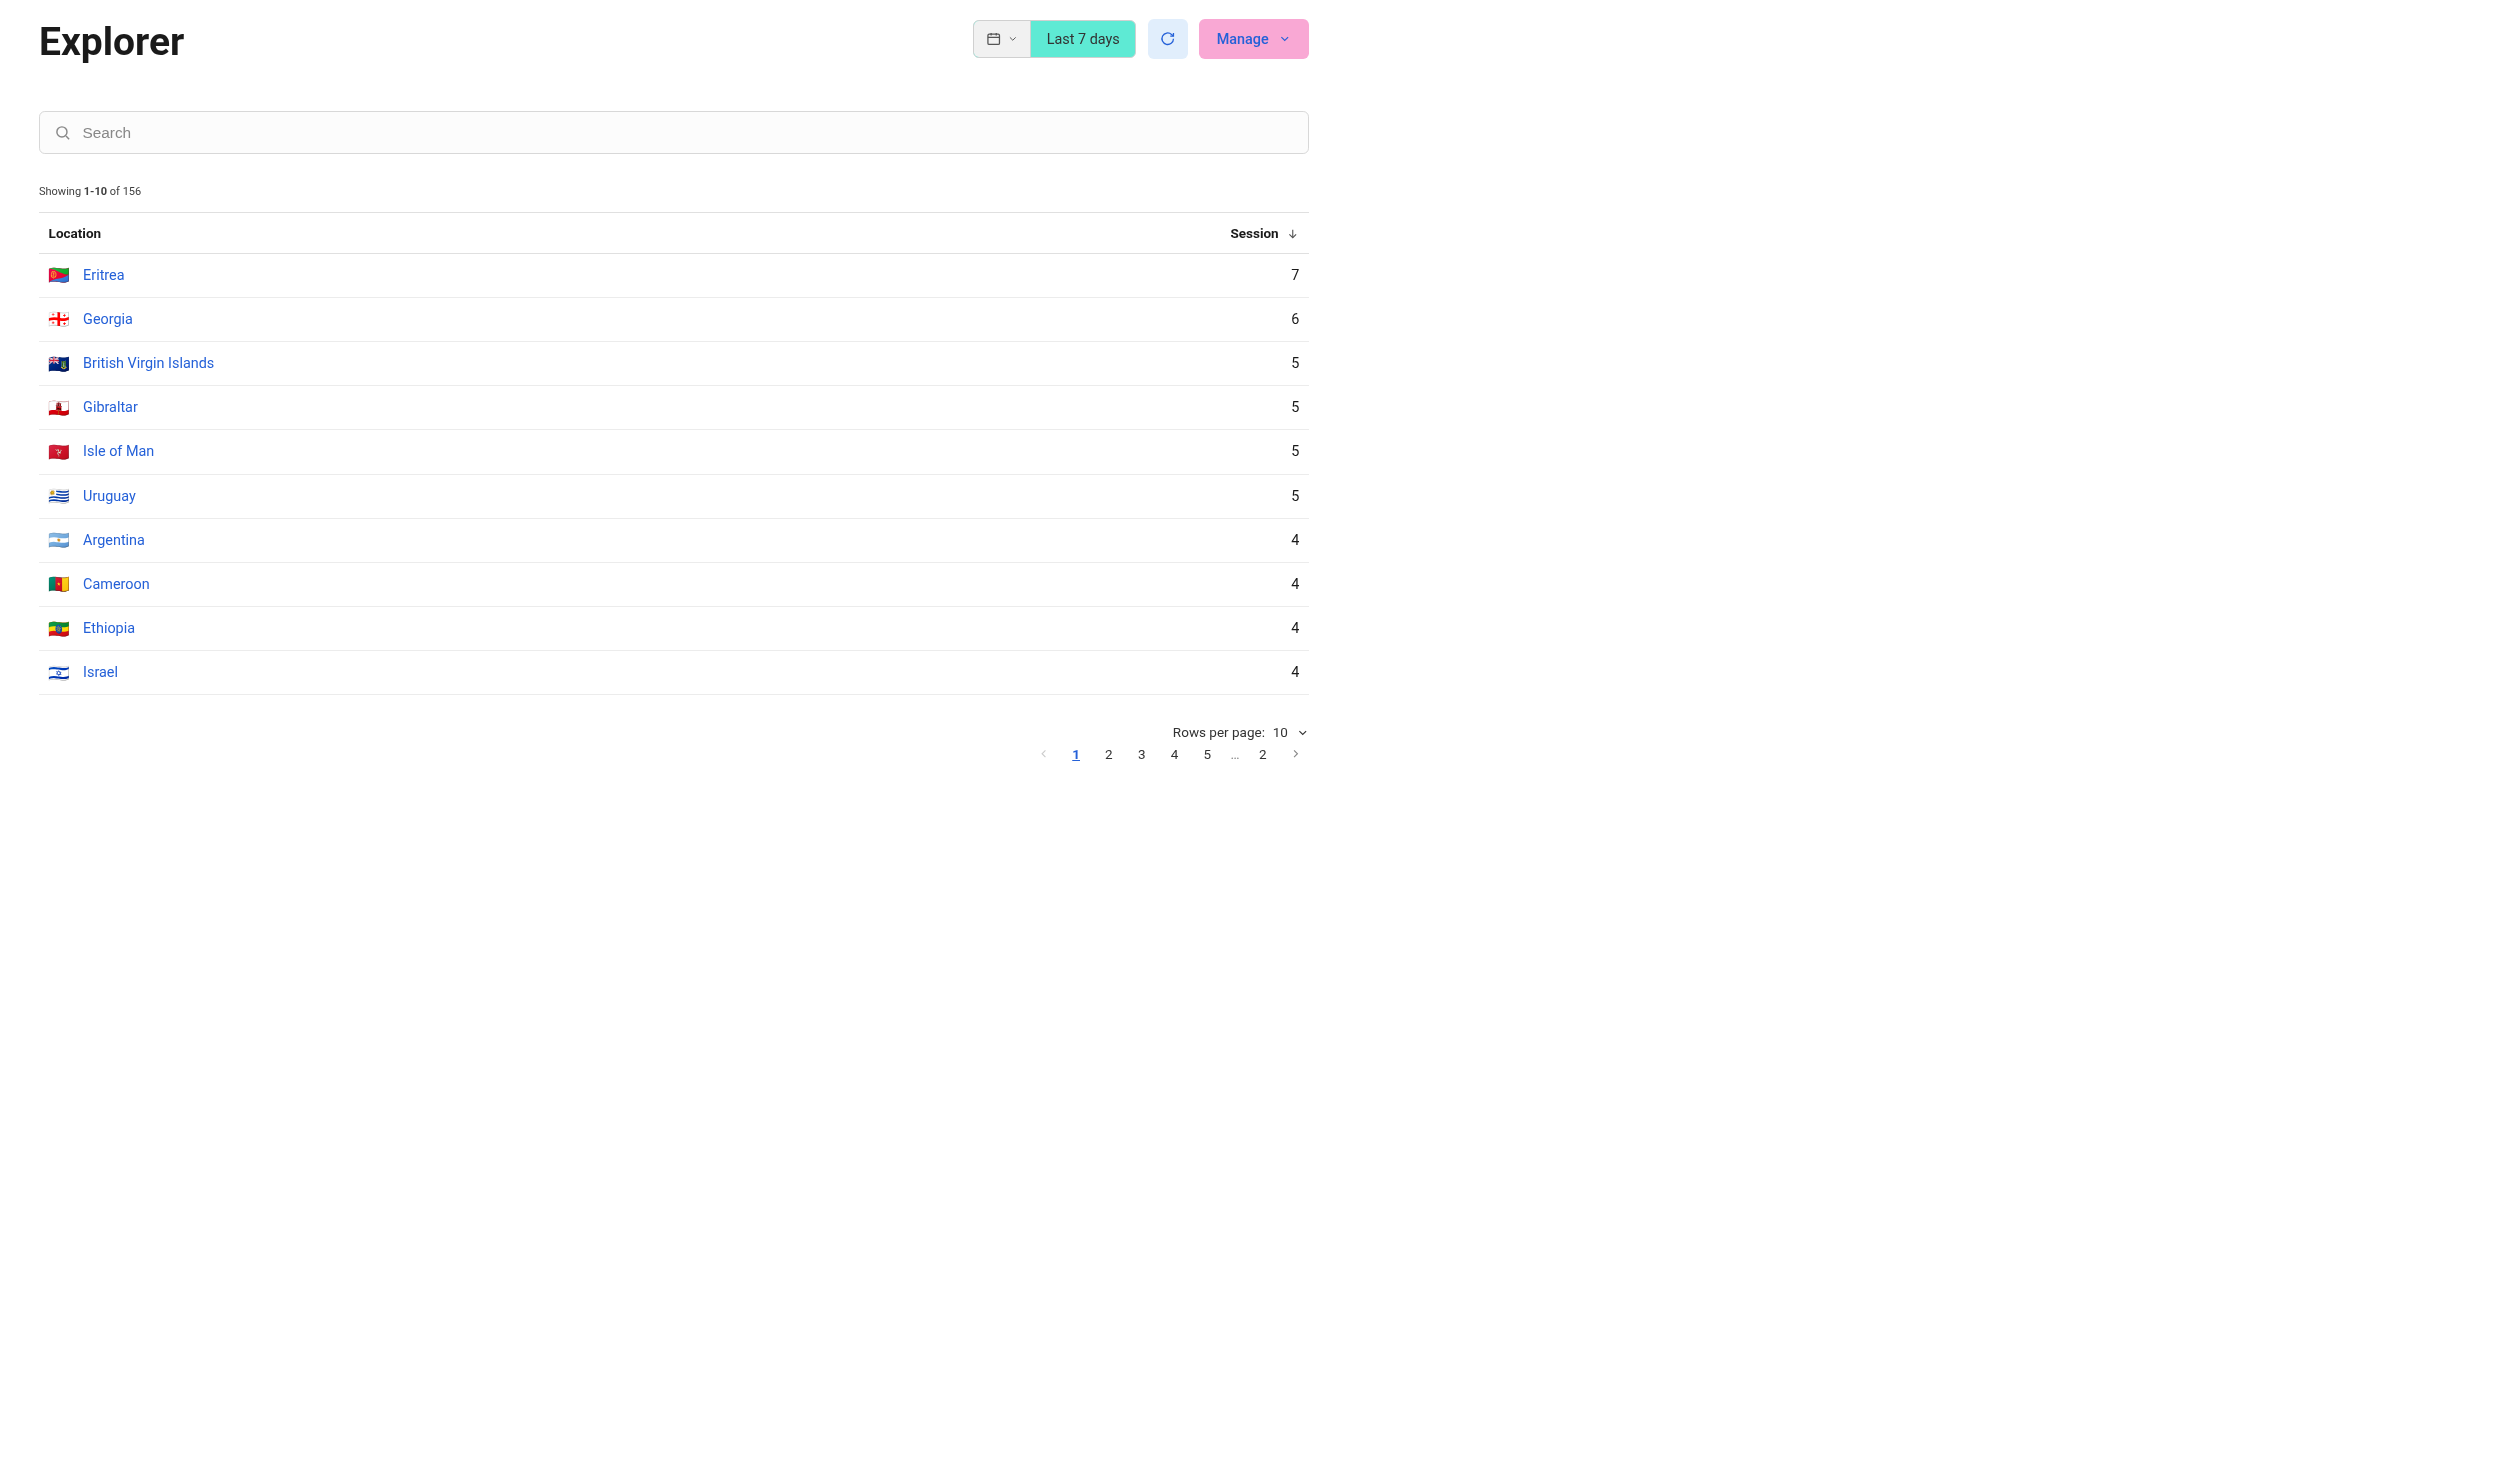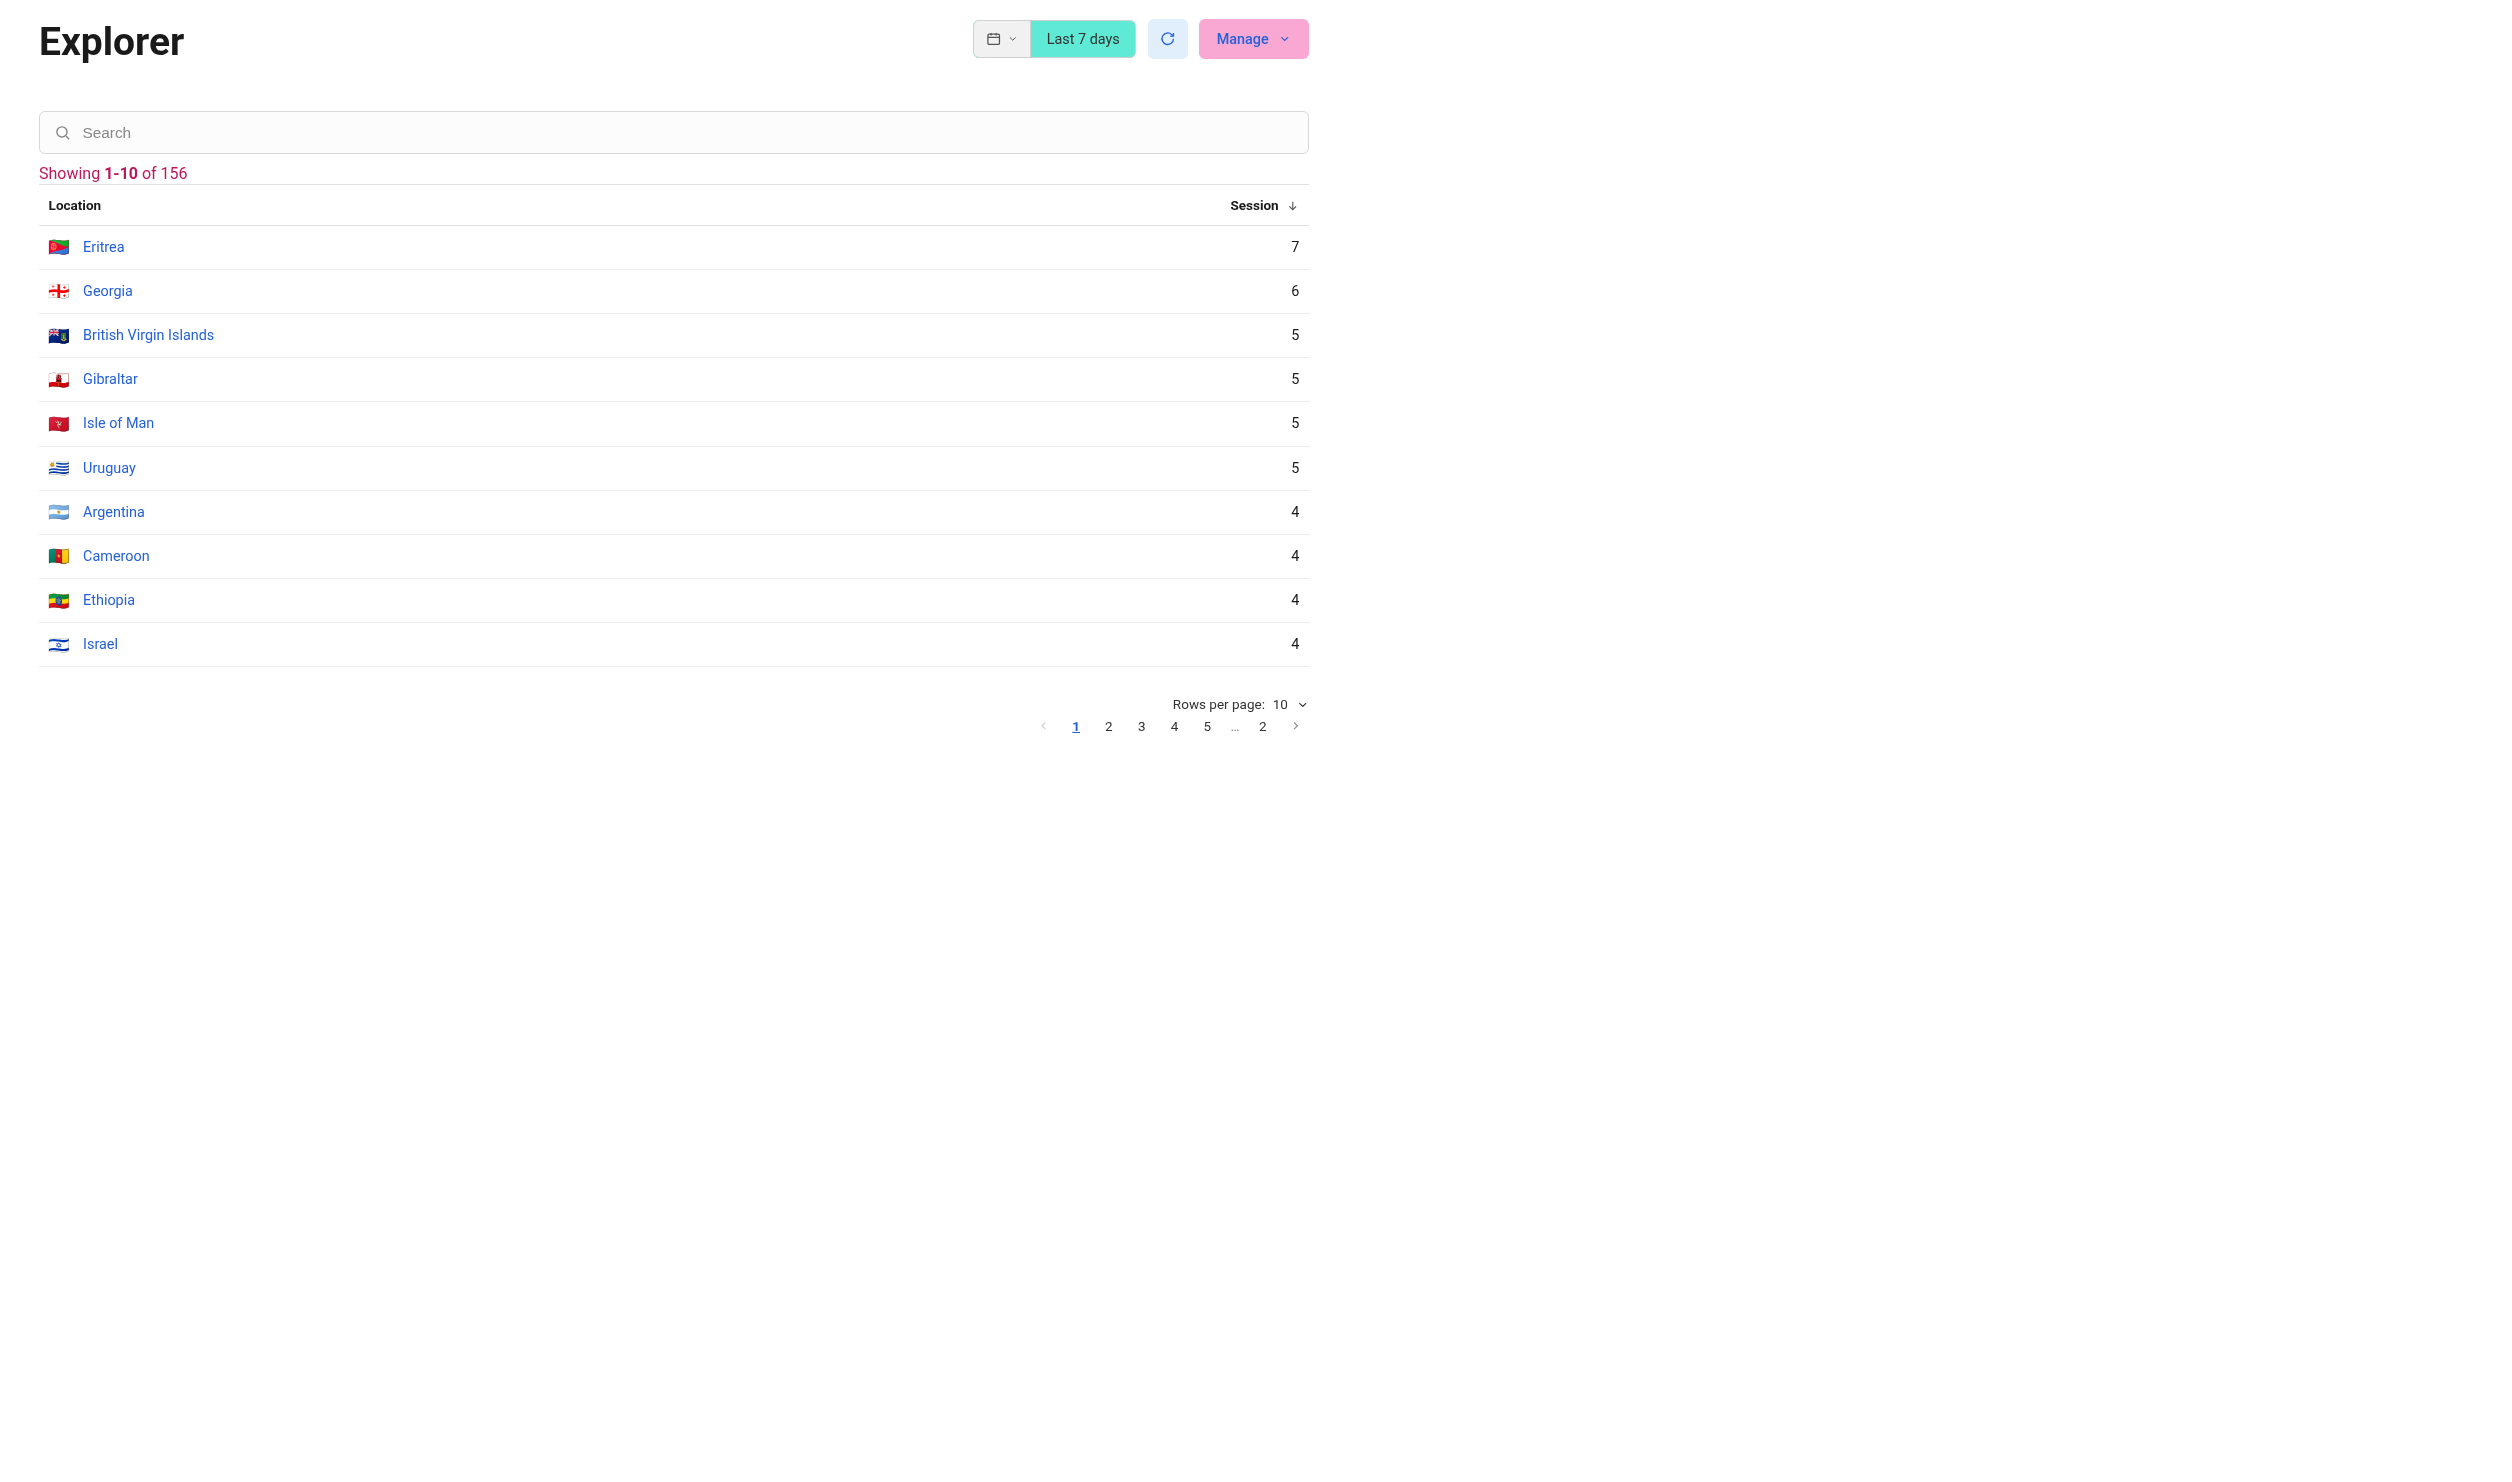--- a/index.html
+++ b/index.html
@@ -95,36 +95,36 @@
     border-bottom-color: #2561d8;
   }
   .search-box {
     display: flex;
     align-items: center;
     gap: 11.6px;
     border: 1px solid #d8d8d8;
     border-radius: 5.8px;
     padding: 11.6px 13.5px;
     background: #fcfcfc;
-    margin-bottom: 10px;
+    margin-bottom: 31px;
   }
   .search-box input {
     border: none;
     outline: none;
     background: transparent;
     font-size: 15.4px;
     flex: 1;
     color: #333;
   }
   .search-box input::placeholder { color: #888; }
   .search-icon { color: #888; }
   .showing-text {
-    font-size: 16px;
-    color: #be185d;
-    margin-bottom: 1px;
+    font-size: 11px;
+    color: #404040;
+    margin-bottom: 14px;
   }
   .showing-text .bold { font-weight: 700; }
   table {
     width: 100%;
     border-collapse: collapse;
   }
   thead th {
     text-align: left;
     font-size: 13.5px;
     font-weight: 700;

